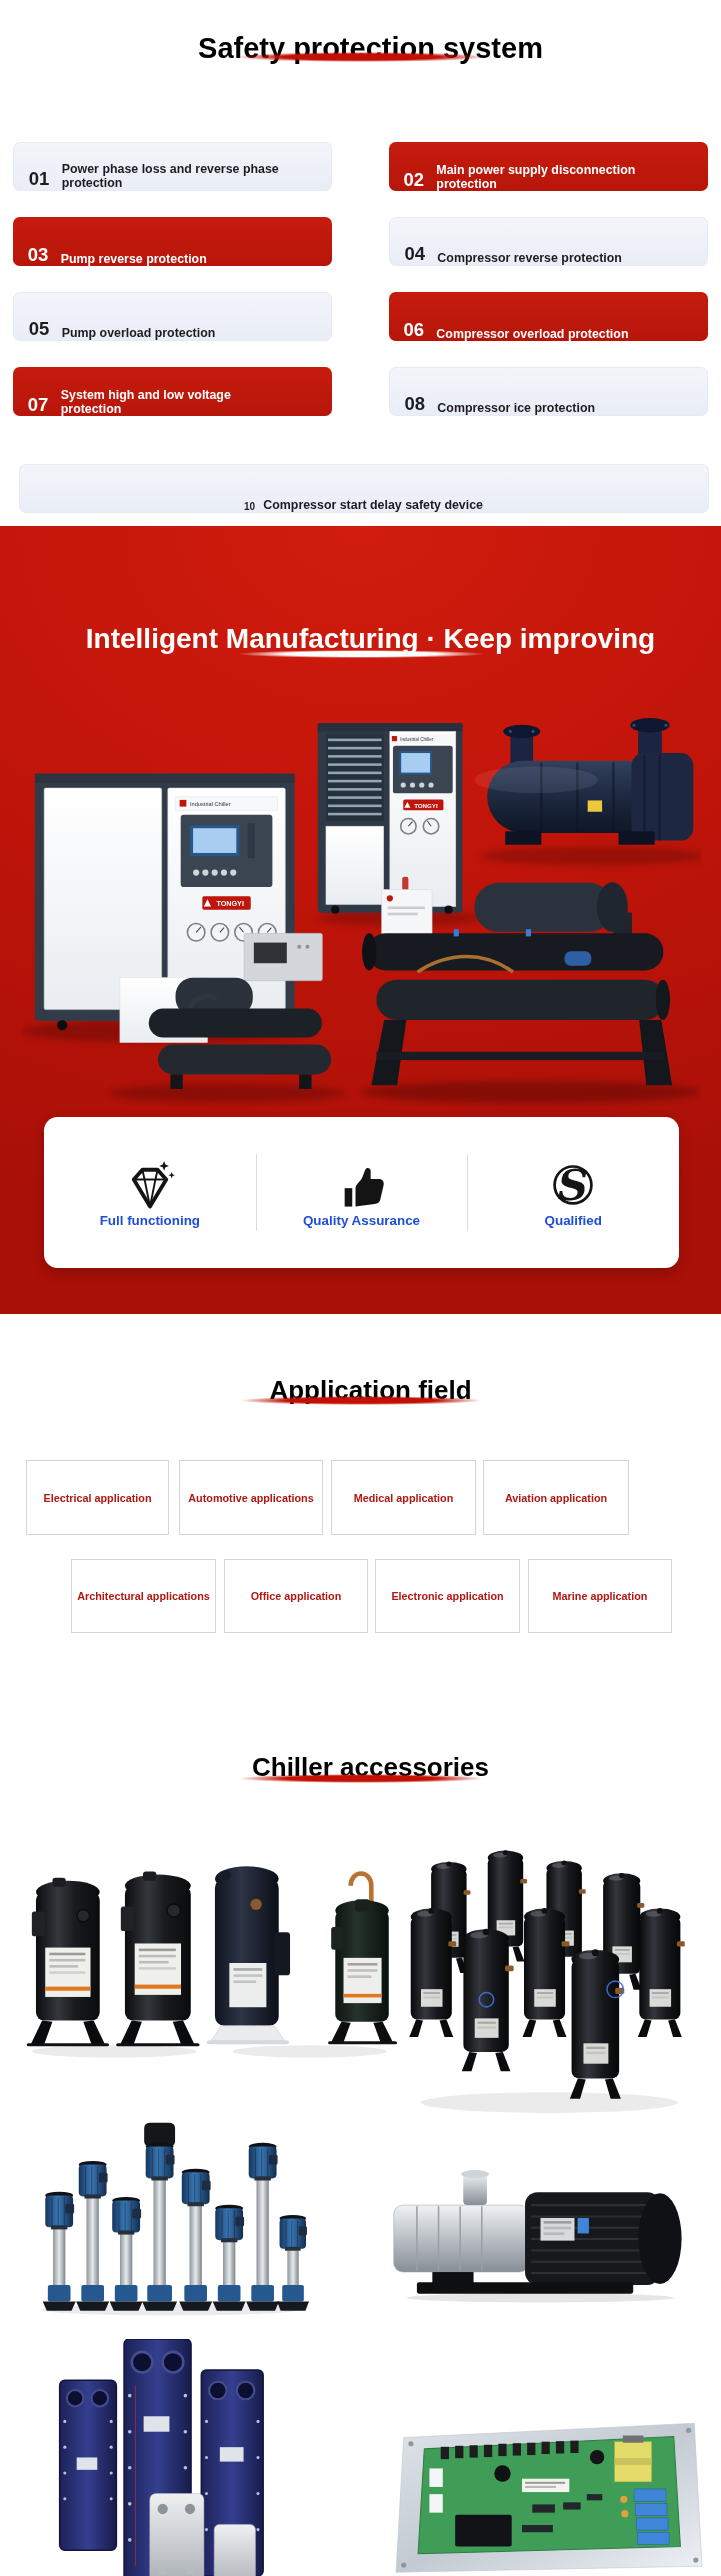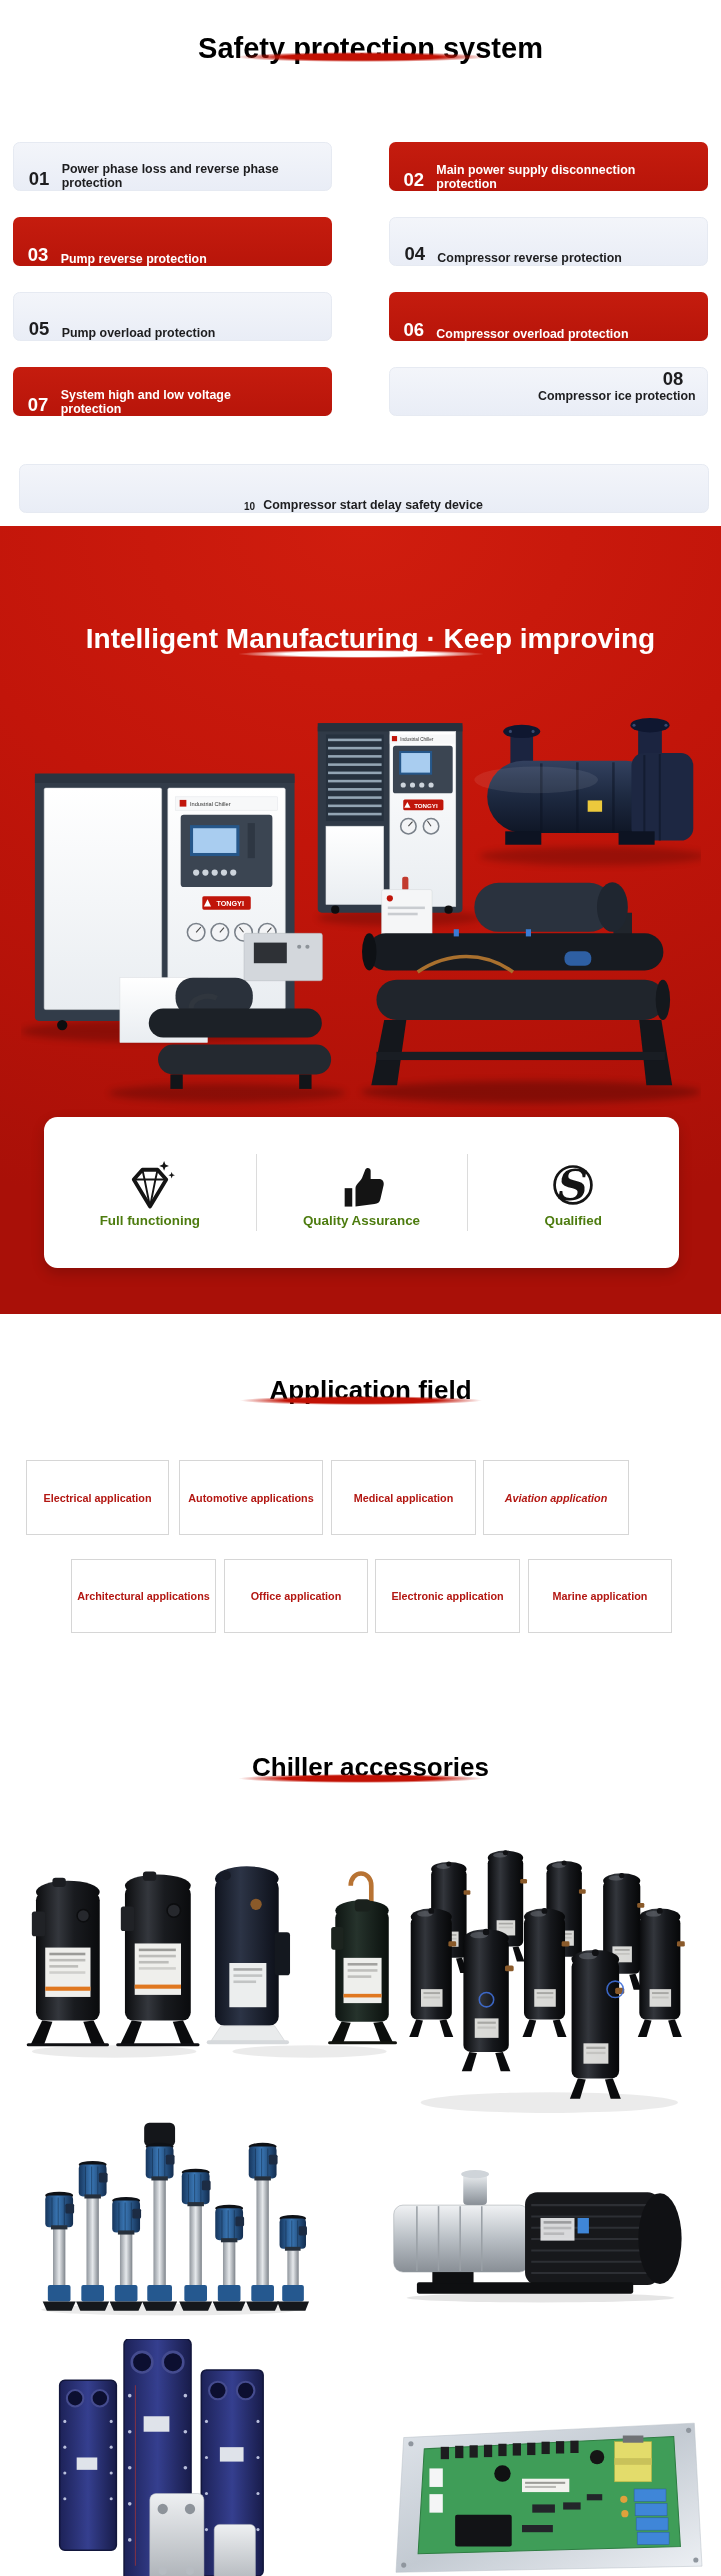--- a/index.html
+++ b/index.html
@@ -31,21 +31,21 @@
   .sec-mfg{top:526px;height:788px;
      background:radial-gradient(130% 90% at 50% 0%,#d01d0e 0%,#c2150a 45%,#a91008 100%);}
   .mfg-title{top:75px;font-size:28px;color:#fff;}
   .mfg-underline{top:124px;width:247px;height:8.2px;}
   .mfg-scene{position:absolute;left:20.6px;top:165px;width:680px;height:428px;}
   .feature-card{position:absolute;left:44px;top:591px;width:635px;height:151px;background:#fff;
      border-radius:13.4px;display:flex;box-shadow:0 5.2px 12.4px rgba(0,0,0,0.18);}
   .feature-col{flex:1;display:flex;flex-direction:column;align-items:center;justify-content:center;position:relative;}
   .feature-col + .feature-col::before{content:"";position:absolute;left:0;top:37px;height:77px;width:0.5px;background:#dcdcdc;}
   .feature-icon{height:54px;display:flex;align-items:flex-end;justify-content:center;}
-  .feature-label{margin-top:1px;font-size:13.4px;font-weight:700;color:#4d7c0f;}
+  .feature-label{margin-top:1px;font-size:13.4px;font-weight:700;color:#1d4ed8;}
 
   
   .sec-apps{top:1314px;height:371px;background:#fff;}
   .apps-title{top:41px;font-size:26px;}
   .apps-underline{top:82px;width:242px;height:9.3px;}
   .app-box{position:absolute;background:#fff;border:0.5px solid #d6d6d6;display:flex;align-items:center;
      justify-content:center;text-align:center;color:#b31712;font-weight:700;font-size:10.8px;box-sizing:border-box;}
 
   
   .sec-acc{top:1685px;height:1490px;background:#fff;}
@@ -83,21 +83,21 @@
       <span class="lbl">Pump overload protection</span>
     </div>
     <div class="card red" style="left:389px;top:292px;width:319px;">
       <span class="num">06</span>
       <span class="lbl">Compressor overload protection</span>
     </div>
     <div class="card red" style="left:13.4px;top:367px;width:319px;">
       <span class="num">07</span>
       <span class="lbl">System high and low voltage protection</span>
     </div>
-    <div class="card light" style="left:389px;top:367px;width:319px;flex-direction:column;">
+    <div class="card light" style="left:389px;top:367px;width:319px;">
       <span class="num">08</span>
       <span class="lbl">Compressor ice protection</span>
     </div>
     <div class="card light wide" style="left:18.5px;top:464px;width:690px;">
       <span class="num">10</span>
       <span class="lbl">Compressor start delay safety device</span>
     </div>
   </section>
 
   <section class="sec-mfg">
@@ -302,21 +302,21 @@
 
     <div class="app-box" style="left:26px;top:146px;width:143px;height:75px;text-align:center;">
       <span>Electrical application</span>
       </div>
     <div class="app-box" style="left:179px;top:146px;width:144px;height:75px;">
       <span>Automotive applications</span>
       </div>
     <div class="app-box" style="left:331px;top:146px;width:145px;height:75px;">
       <span>Medical application</span>
       </div>
-    <div class="app-box" style="left:483px;top:146px;width:146px;height:75px;font-style:italic;">
+    <div class="app-box" style="left:483px;top:146px;width:146px;height:75px;">
       <span>Aviation application</span>
       </div>
     <div class="app-box" style="left:71px;top:245px;width:145px;height:74px;">
       <span>Architectural applications</span>
       </div>
     <div class="app-box" style="left:224px;top:245px;width:144px;height:74px;">
       <span>Office application</span>
       </div>
     <div class="app-box" style="left:375px;top:245px;width:145px;height:74px;">
       <span>Electronic application</span>

